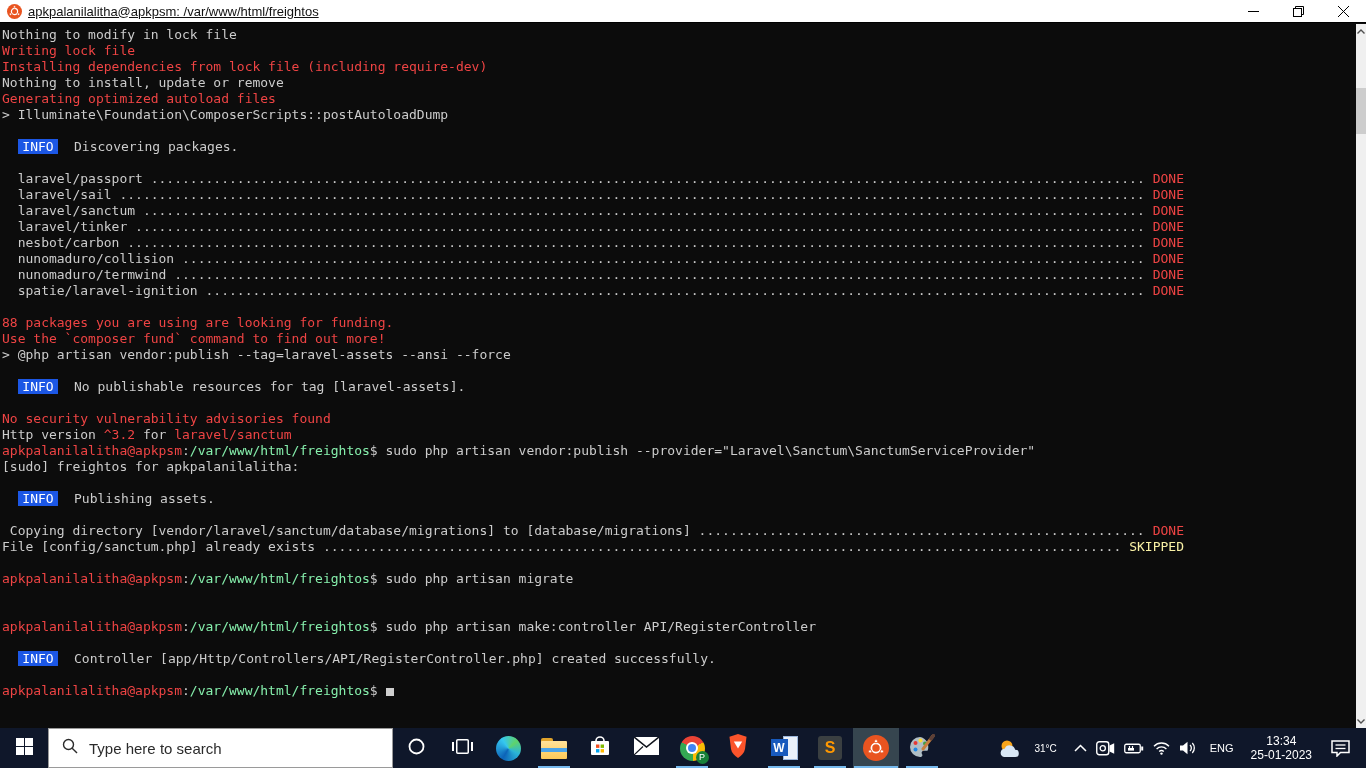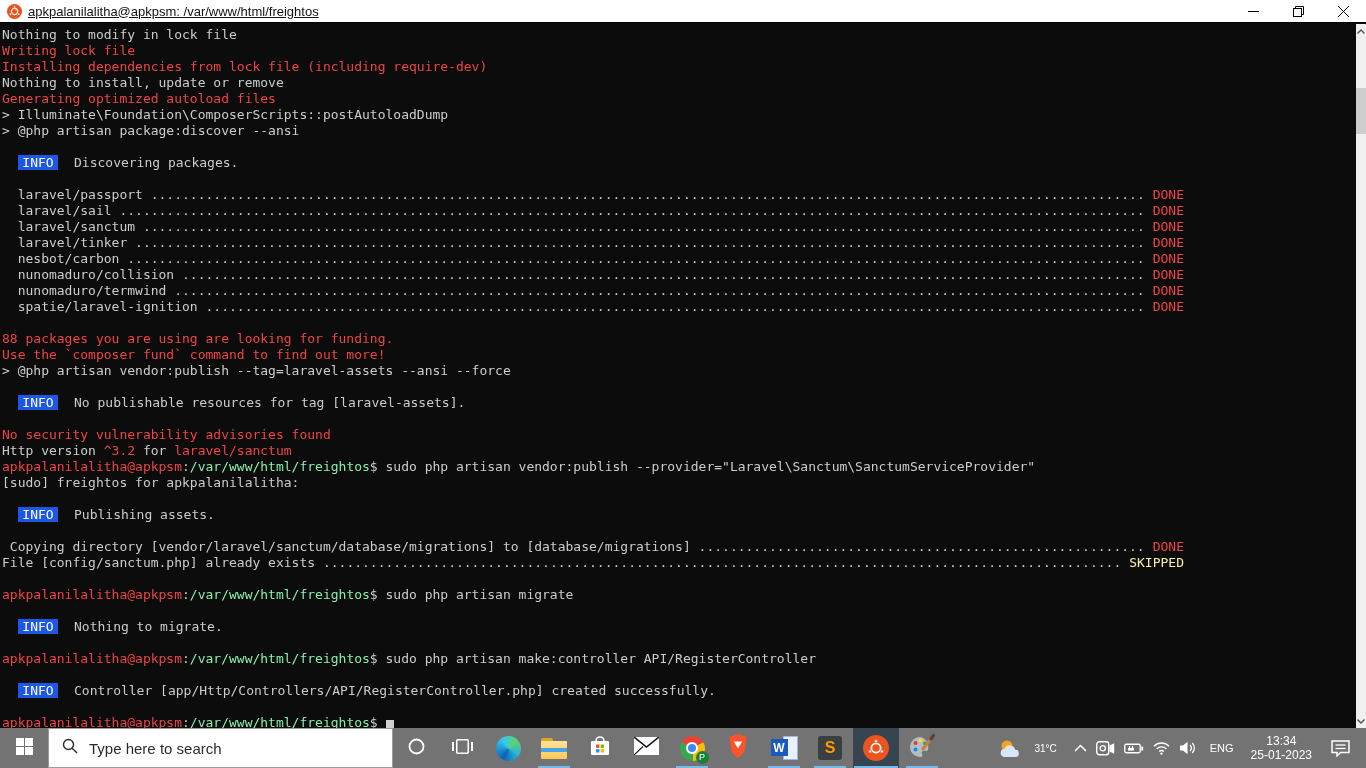--- a/index.html
+++ b/index.html
@@ -34,21 +34,21 @@
 
   
   .scrollbar { position:absolute; top:24px; right:0; width:10px; height:704px; background:#f0f0f0; }
   .sb-arrow { width:10px; height:14px; display:flex; align-items:center; justify-content:center; }
   .sb-arrow svg { display:block; }
   .sb-thumb { position:absolute; top:64px; left:0; width:10px; height:46px; background:#cdcdcd; }
   .sb-arrow.down { position:absolute; bottom:0; }
 
   
   .taskbar { position:absolute; bottom:0; left:0; width:1366px; height:40px;
-             background:#737373; display:flex; align-items:stretch; color:#fff; }
+             background:#0f172a; display:flex; align-items:stretch; color:#fff; }
   .tb-btn { width:46px; display:flex; align-items:center; justify-content:center; position:relative; }
   .tb-btn .run-ind { position:absolute; bottom:0; left:7px; right:7px; height:2px; background:#76b9ed; }
   .tb-btn.active { background:#36454f; }
   .tb-btn.active .run-ind { left:1px; right:1px; }
   .search-box { width:345px; background:#ffffff; border:1px solid #9a9a9a;
                 display:flex; align-items:center; padding-left:13px; gap:11px; }
   .search-box .ph { font-size:15px; color:#2b2b2b; }
   .tray { margin-left:auto; display:flex; align-items:center; gap:9px; padding-right:10px; }
   .tray-item { display:flex; align-items:center; justify-content:center; }
   .temp { font-size:10px; margin-left:2px; }
@@ -120,21 +120,20 @@
   </div>
 </div>
 
 <div class="terminal" id="terminal">
     <div class="tline"><span class="fg">Nothing to modify in lock file</span></div>
     <div class="tline"><span class="green">Writing lock file</span></div>
     <div class="tline"><span class="green">Installing dependencies from lock file (including require-dev)</span></div>
     <div class="tline"><span class="fg">Nothing to install, update or remove</span></div>
     <div class="tline"><span class="green">Generating optimized autoload files</span></div>
     <div class="tline"><span class="fg">&gt; Illuminate\Foundation\ComposerScripts::postAutoloadDump</span></div>
-    <div class="tline"><span class="fg">&gt; @php artisan package:discover --ansi</span></div>
     <div class="tline">&nbsp;</div>
     <div class="tline"><span class="fg">  </span><span class="badge">INFO</span><span class="fg">  Discovering packages.</span></div>
     <div class="tline">&nbsp;</div>
     <div class="tline leader"><span class="fg">  laravel/passport </span><span class="dots">................................................................................................................................................................................................................................................................................................................................................................................................................</span><span class="green"> DONE</span></div>
     <div class="tline leader"><span class="fg">  laravel/sail </span><span class="dots">................................................................................................................................................................................................................................................................................................................................................................................................................</span><span class="green"> DONE</span></div>
     <div class="tline leader"><span class="fg">  laravel/sanctum </span><span class="dots">................................................................................................................................................................................................................................................................................................................................................................................................................</span><span class="green"> DONE</span></div>
     <div class="tline leader"><span class="fg">  laravel/tinker </span><span class="dots">................................................................................................................................................................................................................................................................................................................................................................................................................</span><span class="green"> DONE</span></div>
     <div class="tline leader"><span class="fg">  nesbot/carbon </span><span class="dots">................................................................................................................................................................................................................................................................................................................................................................................................................</span><span class="green"> DONE</span></div>
     <div class="tline leader"><span class="fg">  nunomaduro/collision </span><span class="dots">................................................................................................................................................................................................................................................................................................................................................................................................................</span><span class="green"> DONE</span></div>
     <div class="tline leader"><span class="fg">  nunomaduro/termwind </span><span class="dots">................................................................................................................................................................................................................................................................................................................................................................................................................</span><span class="green"> DONE</span></div>
@@ -151,21 +150,20 @@
     <div class="tline"><span class="green">apkpalanilalitha@apkpsm</span><span class="fg">:</span><span class="blue">/var/www/html/freightos</span><span class="fg">$</span><span class="fg"> sudo php artisan vendor:publish --provider="Laravel\Sanctum\SanctumServiceProvider"</span></div>
     <div class="tline"><span class="fg">[sudo] freightos for apkpalanilalitha:</span></div>
     <div class="tline">&nbsp;</div>
     <div class="tline"><span class="fg">  </span><span class="badge">INFO</span><span class="fg">  Publishing assets.</span></div>
     <div class="tline">&nbsp;</div>
     <div class="tline leader"><span class="fg"> Copying directory [vendor/laravel/sanctum/database/migrations] to [database/migrations] </span><span class="dots">................................................................................................................................................................................................................................................................................................................................................................................................................</span><span class="green"> DONE</span></div>
     <div class="tline leader"><span class="fg">File [config/sanctum.php] already exists </span><span class="dots">................................................................................................................................................................................................................................................................................................................................................................................................................</span><span class="yellow"> SKIPPED</span></div>
     <div class="tline">&nbsp;</div>
     <div class="tline"><span class="green">apkpalanilalitha@apkpsm</span><span class="fg">:</span><span class="blue">/var/www/html/freightos</span><span class="fg">$</span><span class="fg"> sudo php artisan migrate</span></div>
     <div class="tline">&nbsp;</div>
-    <div class="tline"><span class="fg">  </span><span class="badge">INFO</span><span class="fg">  Nothing to migrate.</span></div>
     <div class="tline">&nbsp;</div>
     <div class="tline"><span class="green">apkpalanilalitha@apkpsm</span><span class="fg">:</span><span class="blue">/var/www/html/freightos</span><span class="fg">$</span><span class="fg"> sudo php artisan make:controller API/RegisterController</span></div>
     <div class="tline">&nbsp;</div>
     <div class="tline"><span class="fg">  </span><span class="badge">INFO</span><span class="fg">  Controller [app/Http/Controllers/API/RegisterController.php] created successfully.</span></div>
     <div class="tline">&nbsp;</div>
     <div class="tline"><span class="green">apkpalanilalitha@apkpsm</span><span class="fg">:</span><span class="blue">/var/www/html/freightos</span><span class="fg">$</span><span class="fg"> </span><span class="cursor"></span></div>
   </div>
 
 <div class="scrollbar">
   <div class="sb-arrow">

